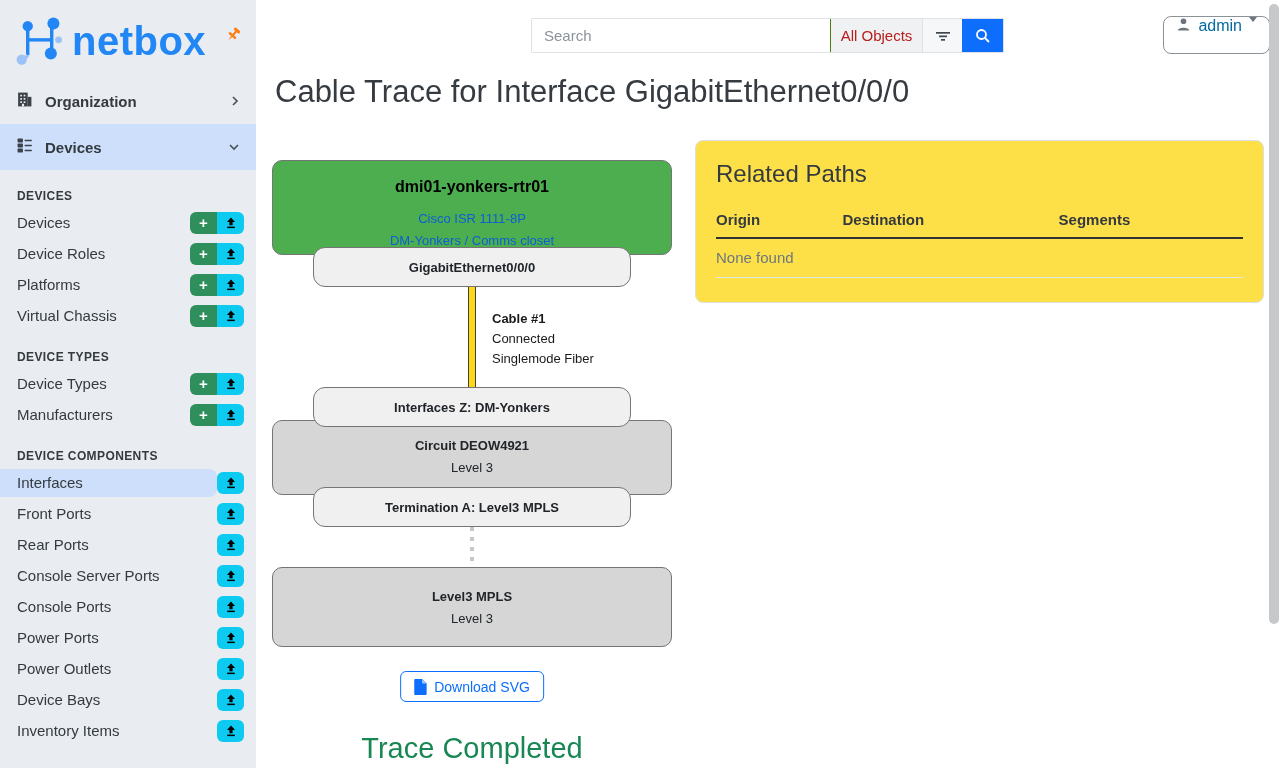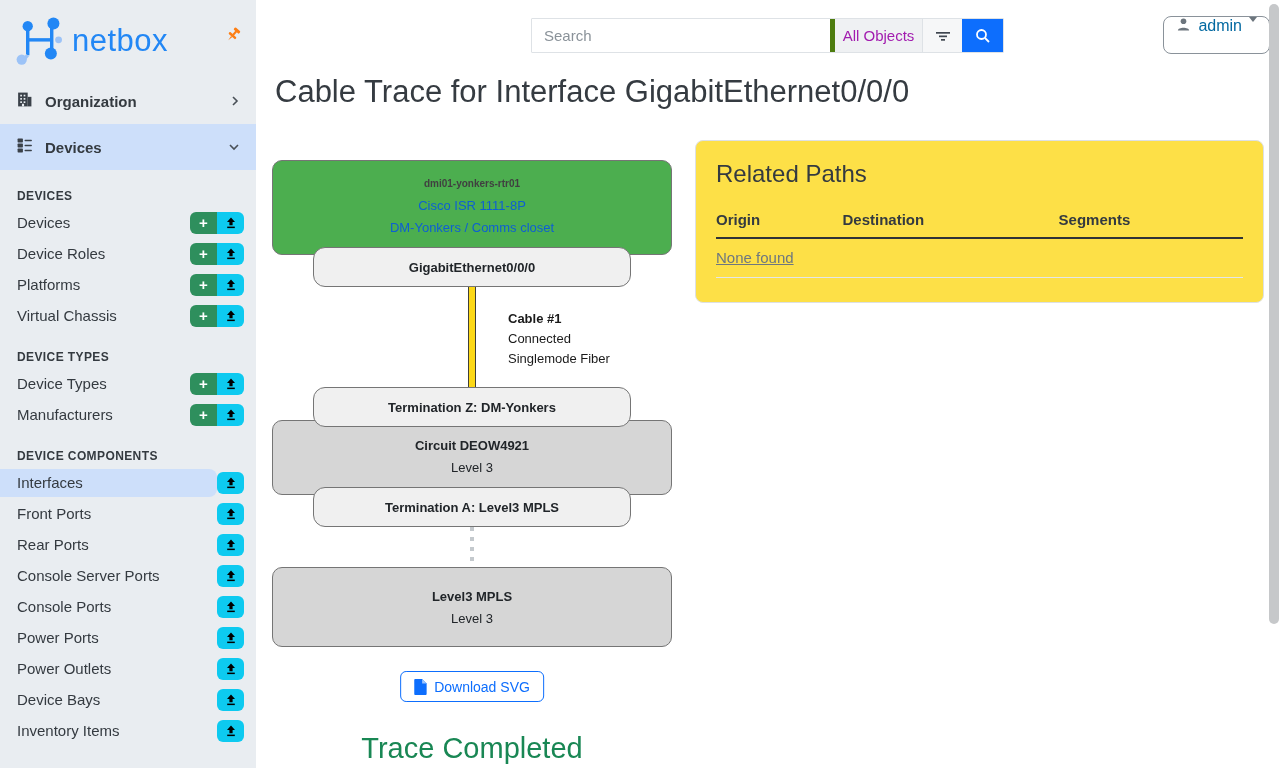--- a/index.html
+++ b/index.html
@@ -3,21 +3,21 @@
 <meta charset="utf-8">
 <style>
   * { margin:0; padding:0; box-sizing:border-box; }
   html,body { width:1280px; height:768px; overflow:hidden; background:#fff;
     font-family:"Liberation Sans", sans-serif; }
 
   
   .sidebar { position:fixed; left:0; top:0; width:256px; height:768px;
     background:#e9edf1; z-index:5; }
   .logo-row { display:flex; align-items:center; padding:12px 14px 8px 14px; height:78px; }
-  .logo-word { font-size:31px; font-weight:normal; color:#2287f5; margin-left:10px; letter-spacing:0.5px; }
+  .logo-word { font-size:40px; font-weight:bold; color:#2287f5; margin-left:10px; letter-spacing:0.5px; }
   .pin-btn { margin-left:auto; margin-top:-8px; cursor:pointer; }
 
   .nav-row { display:flex; align-items:center; height:46px; padding:0 16px; cursor:pointer; }
   .nav-row .nav-label { font-size:15px; font-weight:600; color:#343a40; margin-left:12px; }
   .nav-row.active { background:#cddffa; }
   .nav-chevron { margin-left:auto; display:flex; }
 
   .sec-title { font-size:12px; font-weight:bold; color:#343a40; letter-spacing:0.4px;
     padding:0 0 0 17px; margin-top:15px; height:22px; line-height:22px; }
   .side-item { display:flex; align-items:center; height:31px; padding-left:17px; padding-right:12px; }
@@ -33,78 +33,78 @@
   .btn-imp.solo { border-radius:6px; }
 
   
   .main { position:absolute; left:256px; top:0; width:1024px; height:768px; }
   .topbar { position:relative; height:70px; }
   .search-group { position:absolute; left:275px; top:18px; display:flex; height:35px;
     border:1px solid #dee2e6; border-radius:1px; overflow:hidden; background:#fff; }
   .search-input { width:298px; border:none; outline:none; padding:0 12px; font-size:15px;
     color:#212529; font-family:"Liberation Sans", sans-serif; }
   .search-input::placeholder { color:#8a9299; }
-  .scope-seg { width:92px; background:#eff1f3; border-left:5px solid #4d7c0f;
-    display:flex; align-items:center; justify-content:center; font-size:15px; color:#a21caf; cursor:pointer; }
+  .scope-seg { width:92px; background:#eff1f3; border-left:1px solid #4d7c0f;
+    display:flex; align-items:center; justify-content:center; font-size:15px; color:#b91c1c; cursor:pointer; }
   .filter-seg { width:40px; background:#f6f7f8; border-left:1px solid #dee2e6;
     display:flex; align-items:center; justify-content:center; cursor:pointer; }
   .go-seg { width:41px; background:#0d6efd; border:none; display:flex; align-items:center;
     justify-content:center; cursor:pointer; }
   .user-btn { position:absolute; right:10px; top:16px; height:38px; padding:0 12px;
     border:1px solid #8a929a; border-radius:8px; background:#fff; display:flex;
     align-items:flex-start; gap:7px; font-size:16px; color:#0369a1; cursor:pointer; }
   .caret-down { width:0; height:0; border-left:4px solid transparent;
     border-right:4px solid transparent; border-top:5px solid #6c757d; }
 
   .page-title { font-size:31px; font-weight:500; color:#353b41; margin:4px 0 0 19px; }
 
   
   .content { display:flex; margin-top:30px; padding:0 16px; gap:23px; align-items:flex-start; }
   .trace-col { position:relative; width:400px; height:630px; flex:none; }
 
   .box { position:absolute; border:1px solid #757575; border-radius:10px; text-align:center; }
   .node-green { left:0; top:20px; width:400px; height:95px; background:#4cae4f; z-index:1;
     padding-top:17px; }
-  .node-green .devname { font-size:10px; font-weight:bold; color:#404040; margin-bottom:9px; }
+  .node-green .devname { font-size:16px; font-weight:bold; color:#000000; margin-bottom:15px; }
   .node-green a { font-size:13px; color:#0d5fd3; text-decoration:none; display:block; margin-bottom:7px; }
   .term { width:318px; left:41px; height:40px; background:#f0f0f0; z-index:2; border-radius:12px;
     display:flex; align-items:center; justify-content:center;
     font-size:13px; font-weight:bold; color:#212529; }
   .iface-box { top:107px; }
   .termz-box { top:247px; }
   .terma-box { top:347px; }
   .big-gray { left:0; width:400px; background:#d6d6d6; z-index:1; padding-top:0; }
   .circuit-box { top:280px; height:75px; padding-top:17px; }
   .level3-box { top:427px; height:80px; padding-top:21px; }
   .big-gray .b1 { font-size:13px; font-weight:bold; color:#212529; margin-bottom:7px; }
   .big-gray .b2 { font-size:13px; color:#212529; }
   .cable-bar { position:absolute; left:196px; top:147px; width:8px; height:101px;
     background:#fcd817; border-left:1px solid #3f3f38; border-right:1px solid #3f3f38; z-index:0; }
-  .cable-label { position:absolute; left:220px; top:169px; text-align:left;margin-left:16px; }
+  .cable-label { position:absolute; left:220px; top:169px; text-align:left; }
   .cable-label div { font-size:13px; color:#1a1a1a; line-height:20px; }
   .cable-label .cname { font-weight:bold; }
   .dash-line { position:absolute; left:470px; top:387px; width:4px; height:40px; left:198px;
     background:repeating-linear-gradient(to bottom,#c4c9cd 0 4px, transparent 4px 10px); }
 
   .dl-btn { position:absolute; top:531px; left:50%; transform:translateX(-50%);
     height:31px; padding:0 13px; background:#fff; border:1px solid #0d6efd; border-radius:6px;
     color:#0d6efd; font-size:14px; display:flex; align-items:center; gap:7px; cursor:pointer;
     font-family:"Liberation Sans", sans-serif; white-space:nowrap; }
   .trace-status { position:absolute; top:592px; width:100%; text-align:center;
     font-size:29px; font-weight:500; color:#198754; }
 
   
   .card { flex:1; border:1px solid #dde0e3; border-radius:8px; background:#fde047;
     padding:19px 20px 24px 20px; min-height:160px; }
   .card-title { font-size:24px; font-weight:500; color:#343a40; margin-bottom:21px; }
   .rp-table { width:100%; border-collapse:collapse; }
   .rp-table th { text-align:left; font-size:15px; font-weight:bold; color:#343a40;
     padding:2px 0 9px 0; border-bottom:2px solid #2f3337; }
   .rp-table th:nth-child(1){ width:24%; } .rp-table th:nth-child(2){ width:41%; }
-  .rp-table td { font-size:15px; color:#6e777f; padding:10px 0 11px 0; border-bottom:1px solid #e3e6e8;text-decoration:underline; }
+  .rp-table td { font-size:15px; color:#6e777f; padding:10px 0 11px 0; border-bottom:1px solid #e3e6e8; }
 
   
   .scrollbar { position:fixed; right:0; top:0; width:12px; height:768px; z-index:9; }
   .scroll-thumb { position:absolute; right:1px; top:4px; width:10px; height:620px;
     background:#c6c8ca; border-radius:5px; }
 </style>
 </head>
 <body>
 
 <nav class="sidebar">
@@ -437,21 +437,21 @@
       </div>
       <div class="box term iface-box">GigabitEthernet0/0/0</div>
 
       <div class="cable-bar"></div>
       <div class="cable-label">
         <div class="cname">Cable #1</div>
         <div>Connected</div>
         <div>Singlemode Fiber</div>
       </div>
 
-      <div class="box term termz-box">Termination Z: DM-Yonkers</div>
+      <div class="box term termz-box">Interfaces Z: DM-Yonkers</div>
 
       <div class="box big-gray circuit-box">
         <div class="b1">Circuit DEOW4921</div>
         <div class="b2">Level 3</div>
       </div>
 
       <div class="box term terma-box">Termination A: Level3 MPLS</div>
 
       <div class="dash-line"></div>
 

